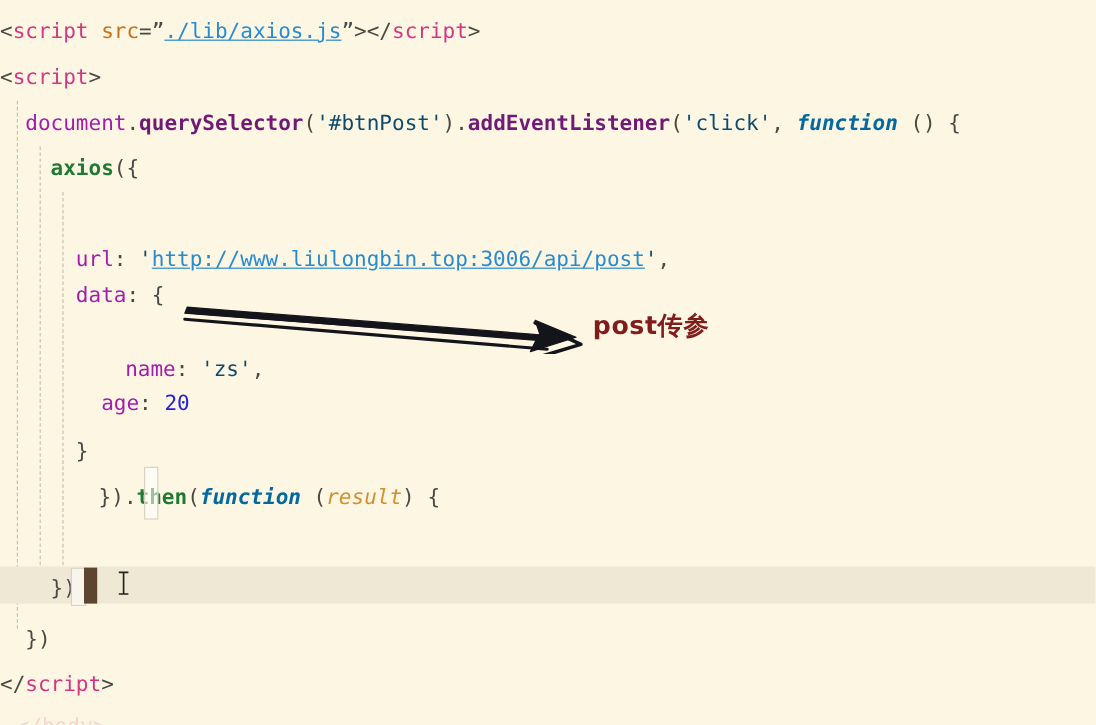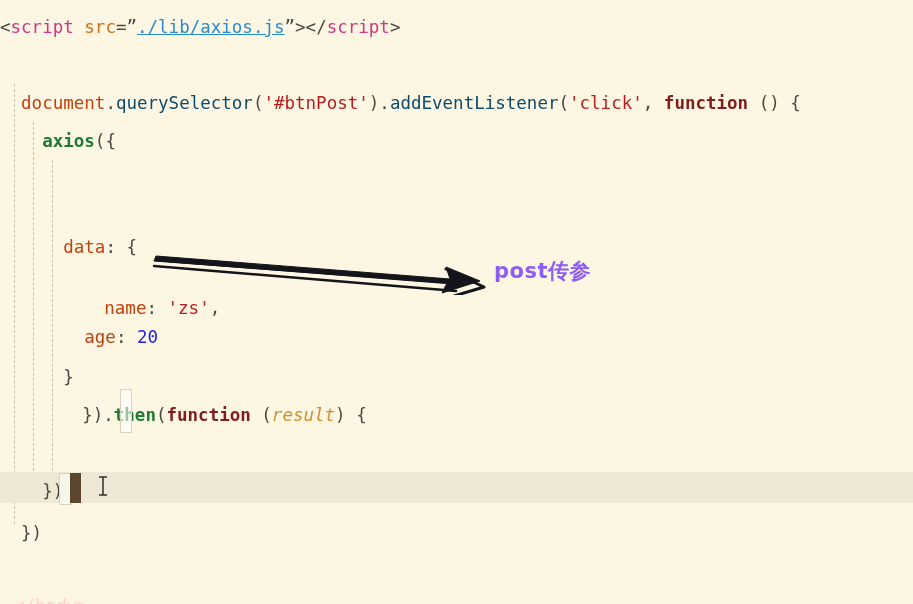--- a/index.html
+++ b/index.html
@@ -50,26 +50,26 @@
     color: #3a3a36;
     letter-spacing: 0px;
   }
   .code-line .ind { color: transparent; }
 
   
   .tok-tag      { color: #d33682; }
   .tok-punc     { color: #4a4a44; }
   .tok-attr     { color: #cb7016; }
   .tok-link     { color: #268bd2; text-decoration: underline; }
-  .tok-str      { color: #b91c1c; }
-  .tok-method   { color: #0c4a6e; font-weight: normal; }
-  .tok-kw       { color: #7f1d1d; font-weight: bold; }
+  .tok-str      { color: #0c4a6e; }
+  .tok-method   { color: #701a75; font-weight: bold; }
+  .tok-kw       { color: #0369a1; font-style: italic; font-weight: bold; }
   .tok-param    { color: #d09030; font-style: italic; }
   .tok-num      { color: #2222dd; }
-  .tok-plain    { color: #c2410c; }
+  .tok-plain    { color: #a21caf; }
   .tok-green    { color: #2a7d2a; }
   .tok-bold-green { color: #1f7a33; font-weight: bold; margin-top: 20px; }
 
   
   .caret {
     position: absolute;
     background: #5c4630;
     width: 11px;
   }
   
@@ -88,21 +88,21 @@
   
   .annotation-arrow {
     position: absolute;
     pointer-events: none;
   }
   .annotation-label {
     position: absolute;
     font-family: "DejaVu Sans", "Liberation Sans", sans-serif;
     font-weight: bold;
     font-size: 21px;
-    color: #8b5cf6;
+    color: #7f1d1d;
     letter-spacing: 0.5px;
     white-space: nowrap;
   }
 
   
   .clipped-row {
     position: absolute;
     left: 0;
     width: 913px;
     height: 10px;
@@ -118,29 +118,32 @@
 
 <div id="editor">
 
   <div class="indent-guide" style="left:14px; top:84px; height:440px;"></div>
   <div class="indent-guide" style="left:33px; top:122px; height:364px;"></div>
   <div class="indent-guide" style="left:52px; top:160px; height:326px;"></div>
 
   <div class="active-line" style="top:472px;"></div>
 
   <div class="code-line" style="top:8px;"><span class="tok-punc">&lt;</span><span class="tok-tag">script</span><span class="tok-plain"> </span><span class="tok-attr">src</span><span class="tok-punc">=”</span><span class="tok-link">./lib/axios.js</span><span class="tok-punc">”&gt;</span><span class="tok-punc">&lt;/</span><span class="tok-tag">script</span><span class="tok-punc">&gt;</span></div>
+  <div class="code-line" style="top:46px;"><span class="tok-punc">&lt;</span><span class="tok-tag">script</span><span class="tok-punc">&gt;</span></div>
   <div class="code-line" style="top:84px;"><span class="ind">  </span><span class="tok-plain">document</span><span class="tok-punc">.</span><span class="tok-method">querySelector</span><span class="tok-punc">(</span><span class="tok-str">'#btnPost'</span><span class="tok-punc">)</span><span class="tok-punc">.</span><span class="tok-method">addEventListener</span><span class="tok-punc">(</span><span class="tok-str">'click'</span><span class="tok-punc">, </span><span class="tok-kw">function</span><span class="tok-punc"> () {</span></div>
   <div class="code-line" style="top:122px;"><span class="ind">    </span><span class="tok-bold-green">axios</span><span class="tok-punc">({</span></div>
+  <div class="code-line" style="top:198px;"><span class="ind">      </span><span class="tok-plain">url</span><span class="tok-punc">: </span><span class="tok-str">'</span><span class="tok-link">http://www.liulongbin.top:3006/api/post</span><span class="tok-str">'</span><span class="tok-punc">,</span></div>
   <div class="code-line" style="top:228px;"><span class="ind">      </span><span class="tok-plain">data</span><span class="tok-punc">: {</span></div>
   <div class="code-line" style="top:289px;padding-left:20px;"><span class="ind">        </span><span class="tok-plain">name</span><span class="tok-punc">: </span><span class="tok-str">'zs'</span><span class="tok-punc">,</span></div>
   <div class="code-line" style="top:318px;"><span class="ind">        </span><span class="tok-plain">age</span><span class="tok-punc">: </span><span class="tok-num">20</span></div>
   <div class="code-line" style="top:358px;"><span class="ind">      </span><span class="tok-punc">}</span></div>
   <div class="code-line" style="top:396px;padding-left:40px;"><span class="ind">    </span><span class="tok-punc">})</span><span class="tok-punc">.</span><span class="tok-bold-green">then</span><span class="tok-punc">(</span><span class="tok-kw">function</span><span class="tok-punc"> (</span><span class="tok-param">result</span><span class="tok-punc">) {</span></div>
   <div class="code-line" style="top:472px;"><span class="ind">    </span><span class="tok-punc">})</span></div>
   <div class="code-line" style="top:514px;"><span class="ind">  </span><span class="tok-punc">})</span></div>
+  <div class="code-line" style="top:552px;"><span class="tok-punc">&lt;/</span><span class="tok-tag">script</span><span class="tok-punc">&gt;</span></div>
 
   <div class="bracket-box" style="left:120px; top:389px; width:10px; height:42px;"></div>
 
   <div class="bracket-box" style="left:59px; top:473px; width:11px; height:30px;"></div>
 
   <div class="caret" style="left:70px; top:473px; height:30px;"></div>
 
   <svg class="mouse-cursor" style="left:96px; top:474px;" width="14" height="24" viewBox="0 0 14 24">
     <g stroke="#24221d" stroke-width="1.4" fill="none">
       <line x1="7" y1="3" x2="7" y2="21"></line>

